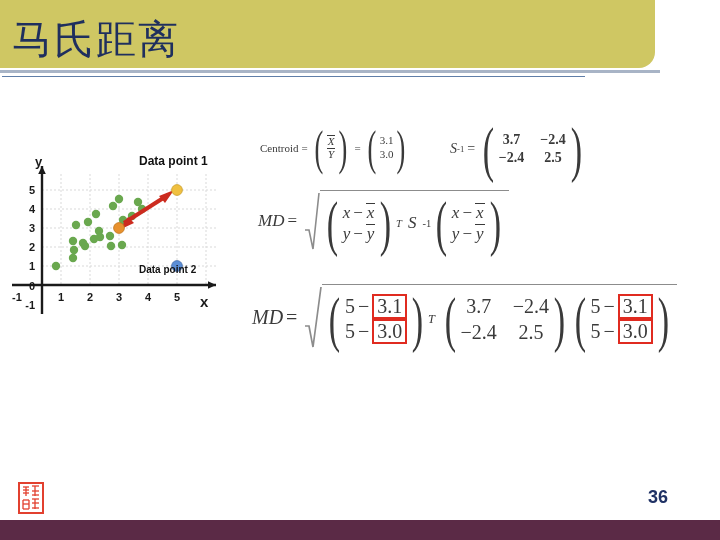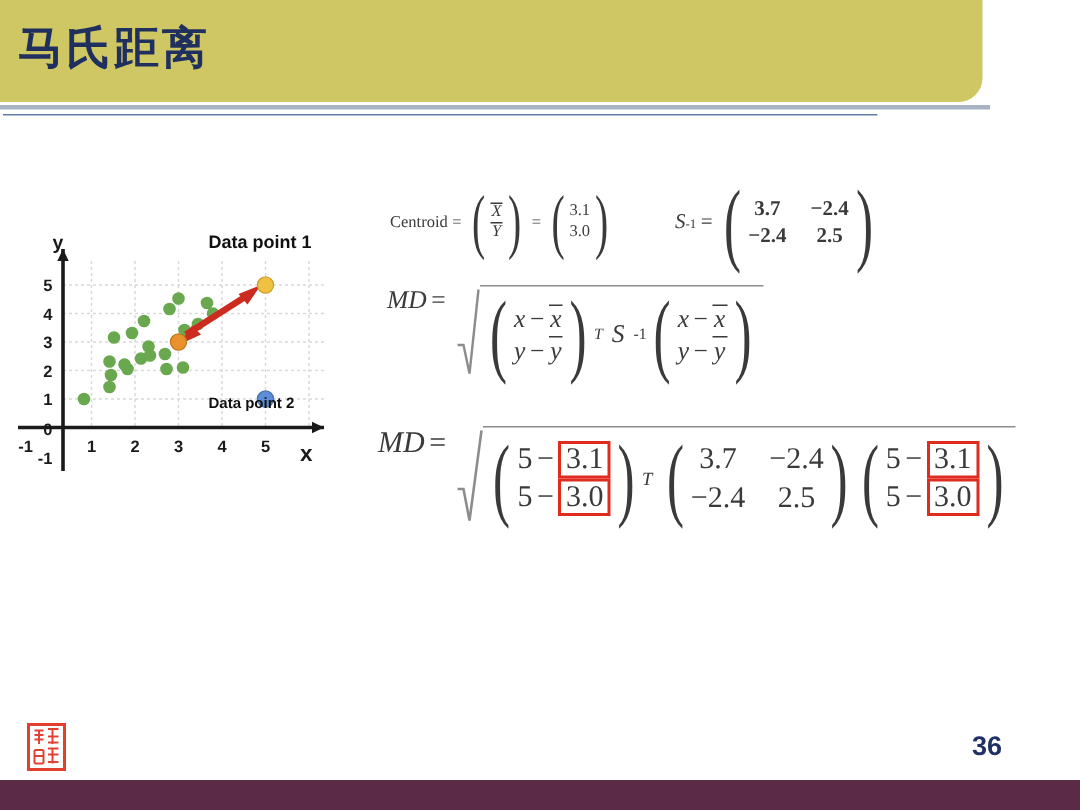--- a/index.html
+++ b/index.html
@@ -23,22 +23,22 @@
     width: 655px;
     height: 68px;
     background: #cfc763;
     border-bottom-right-radius: 16px;
   }
   .title-text {
     position: absolute;
     left: 12px;
     top: 12px;
     font-family: "DejaVu Sans", "Liberation Sans", sans-serif;
-    font-size: 30px;
-    font-weight: bold;
+    font-size: 40px;
+    font-weight: normal;
     color: #1f2f5e;
     letter-spacing: 2px;
     white-space: nowrap;
   }
 
   
   .rule-thick {
     position: absolute;
     left: 0;
     top: 70px;
@@ -143,21 +143,21 @@
     display: inline-block;
     border-top: 1px solid #3a3a3a;
     line-height: 1.05;
     padding: 0 1px;
   }
 
   
   .md-row {
     position: absolute;
     display: flex;
-    align-items: flex-start;
+    align-items: center;
   }
   .md-mid { top: 66px; left: 6px; font-size: 17px; }
   .md-bot { top: 160px; left: 0px; font-size: 20px; }
 
   .radical {
     display: inline-flex;
     align-items: stretch;
     margin-left: 4px;
   }
   .radical-sign {

